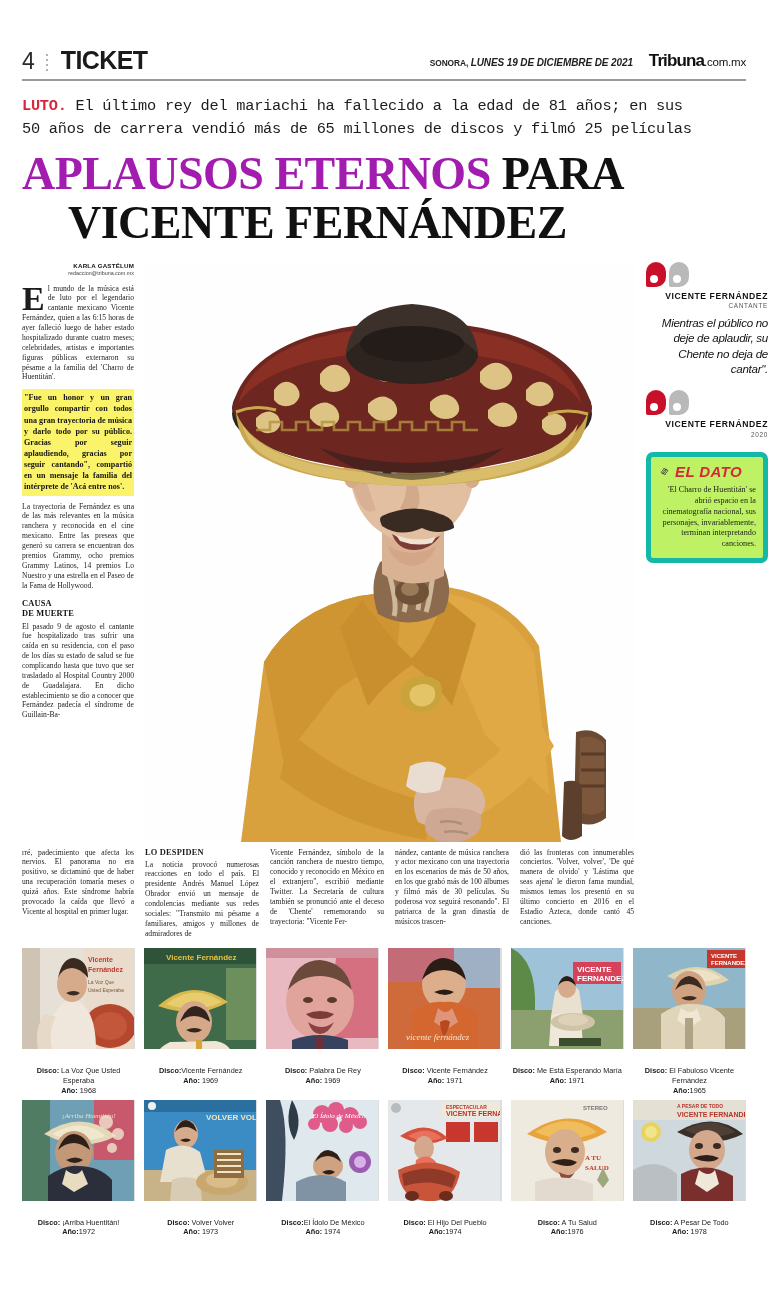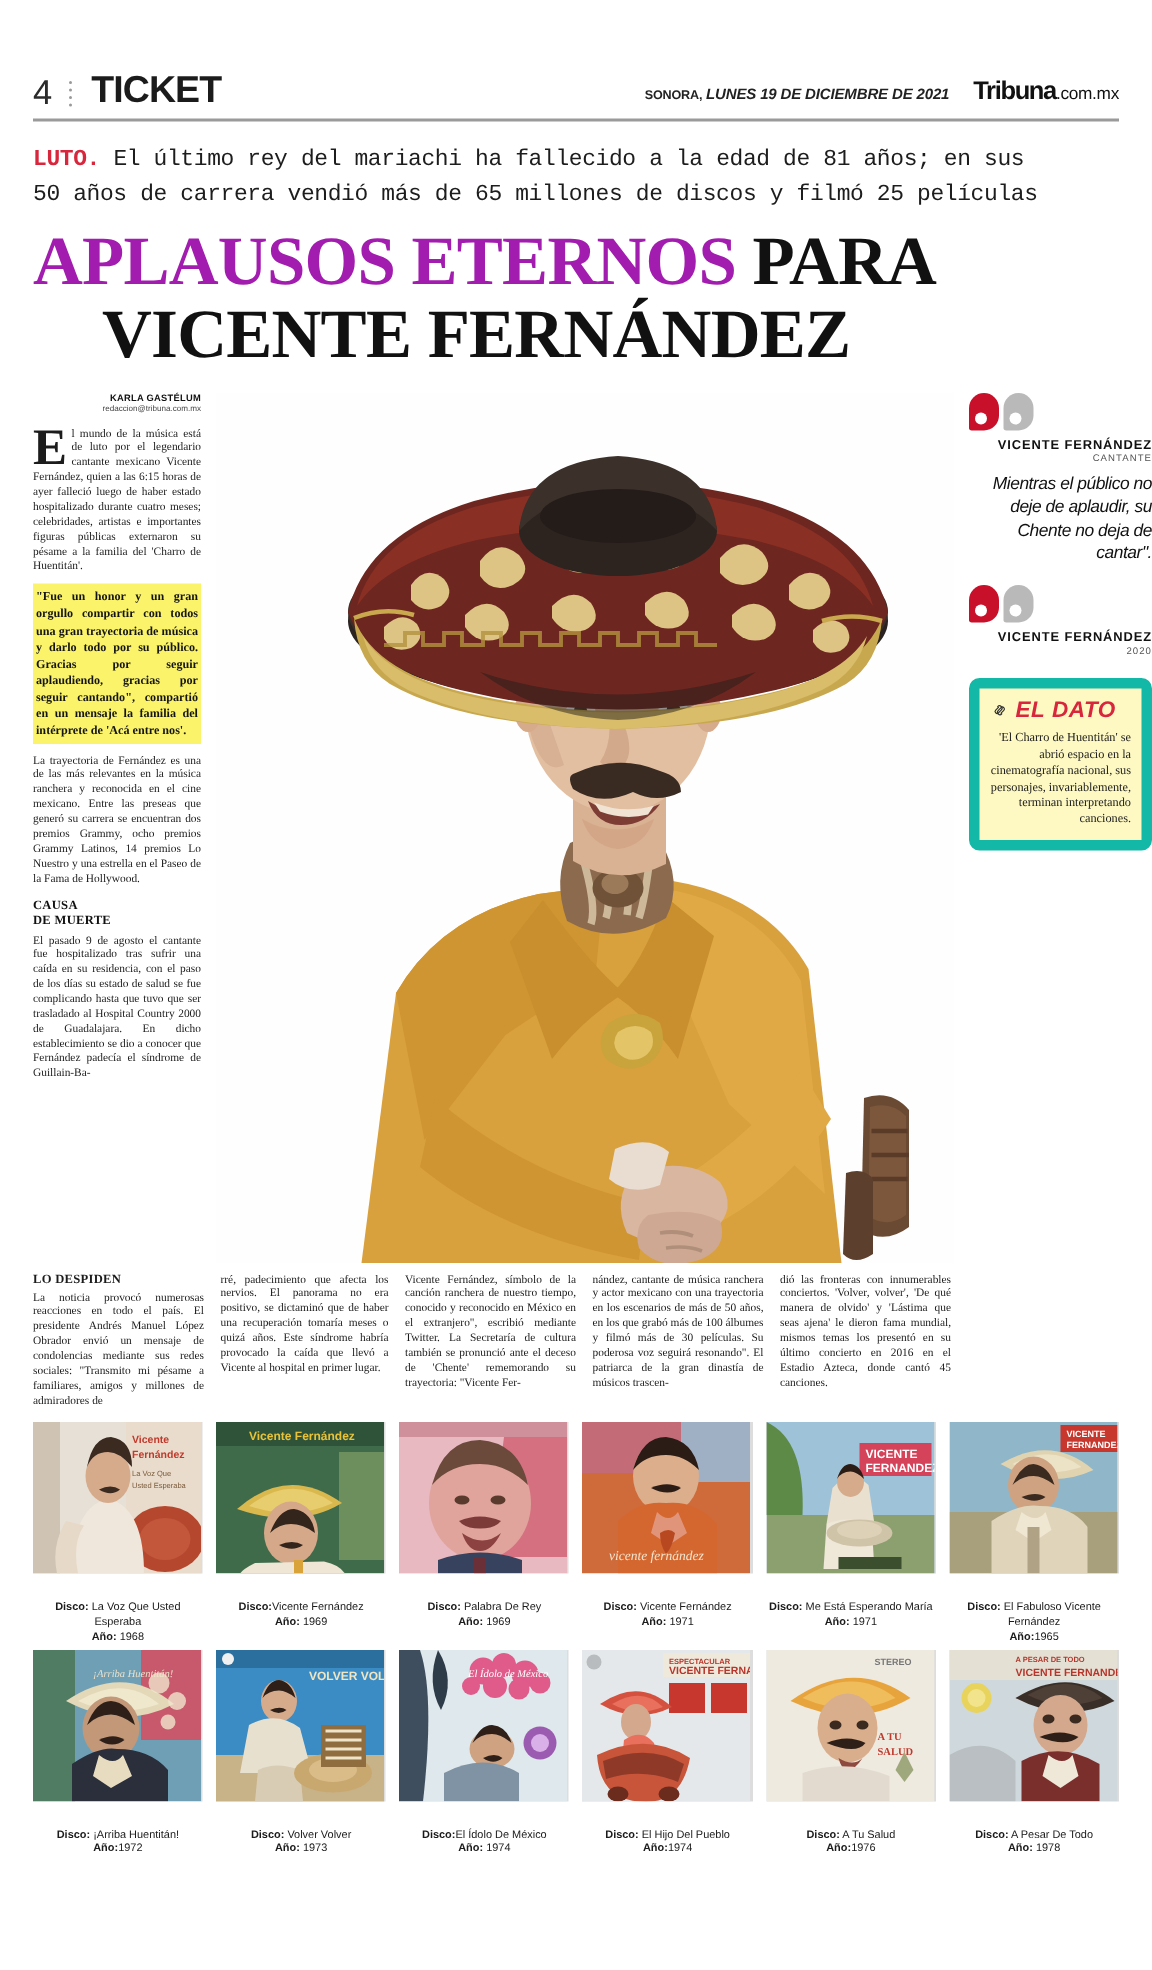--- a/index.html
+++ b/index.html
@@ -248,25 +248,25 @@
     font-family: "Liberation Sans", sans-serif;
     font-style: italic;
     font-size: 11.6px;
     line-height: 1.32;
     color: #111;
     margin-top: 6px;
     letter-spacing: -0.3px;
   }
 
   .dato-box {
-    border: 7px solid #14b8a6;
+    border: 5px solid #14b8a6;
     border-radius: 7px;
     padding: 6px 7px 8px 7px;
     margin-top: 4px;
-    background: #fef9c3;
+    background: #bef264;
   }
   .dato-head {
     display: flex;
     align-items: center;
     gap: 4px;
     justify-content: flex-start;
     margin-bottom: 5px;
   }
   .dato-title {
     font-family: "Liberation Sans", sans-serif;
@@ -523,26 +523,26 @@
           </svg>
           <span class="dato-title">EL DATO</span>
         </div>
         <div class="dato-text">'El Charro de Huentitán' se abrió espacio en la cinematografía nacional, sus personajes, invariablemente, terminan interpretando canciones.</div>
       </div>
 
     </div>
   </div>
 
   <div class="lower-cols">
+    <div class="lc c1">
+      <div>rré, padecimiento que afecta los nervios. El panorama no era positivo, se dictaminó que de haber una recuperación tomaría meses o quizá años. Este síndrome habría provocado la caída que llevó a Vicente al hospital en primer lugar.</div>
+    </div>
     <div class="lc">
       <div class="lc-head">LO DESPIDEN</div>
       <div>La noticia provocó numerosas reacciones en todo el país. El presidente Andrés Manuel López Obrador envió un mensaje de condolencias mediante sus redes sociales: "Transmito mi pésame a familiares, amigos y millones de admiradores de</div>
-    </div>
-    <div class="lc c1">
-      <div>rré, padecimiento que afecta los nervios. El panorama no era positivo, se dictaminó que de haber una recuperación tomaría meses o quizá años. Este síndrome habría provocado la caída que llevó a Vicente al hospital en primer lugar.</div>
     </div>
     <div class="lc">
       <div>Vicente Fernández, símbolo de la canción ranchera de nuestro tiempo, conocido y reconocido en México en el extranjero", escribió mediante Twitter. La Secretaría de cultura también se pronunció ante el deceso de 'Chente' rememorando su trayectoria: "Vicente Fer-</div>
     </div>
     <div class="lc">
       <div>nández, cantante de música ranchera y actor mexicano con una trayectoria en los escenarios de más de 50 años, en los que grabó más de 100 álbumes y filmó más de 30 películas. Su poderosa voz seguirá resonando". El patriarca de la gran dinastía de músicos trascen-</div>
     </div>
     <div class="lc">
       <div>dió las fronteras con innumerables conciertos. 'Volver, volver', 'De qué manera de olvido' y 'Lástima que seas ajena' le dieron fama mundial, mismos temas los presentó en su último concierto en 2016 en el Estadio Azteca, donde cantó 45 canciones.</div>
     </div>

